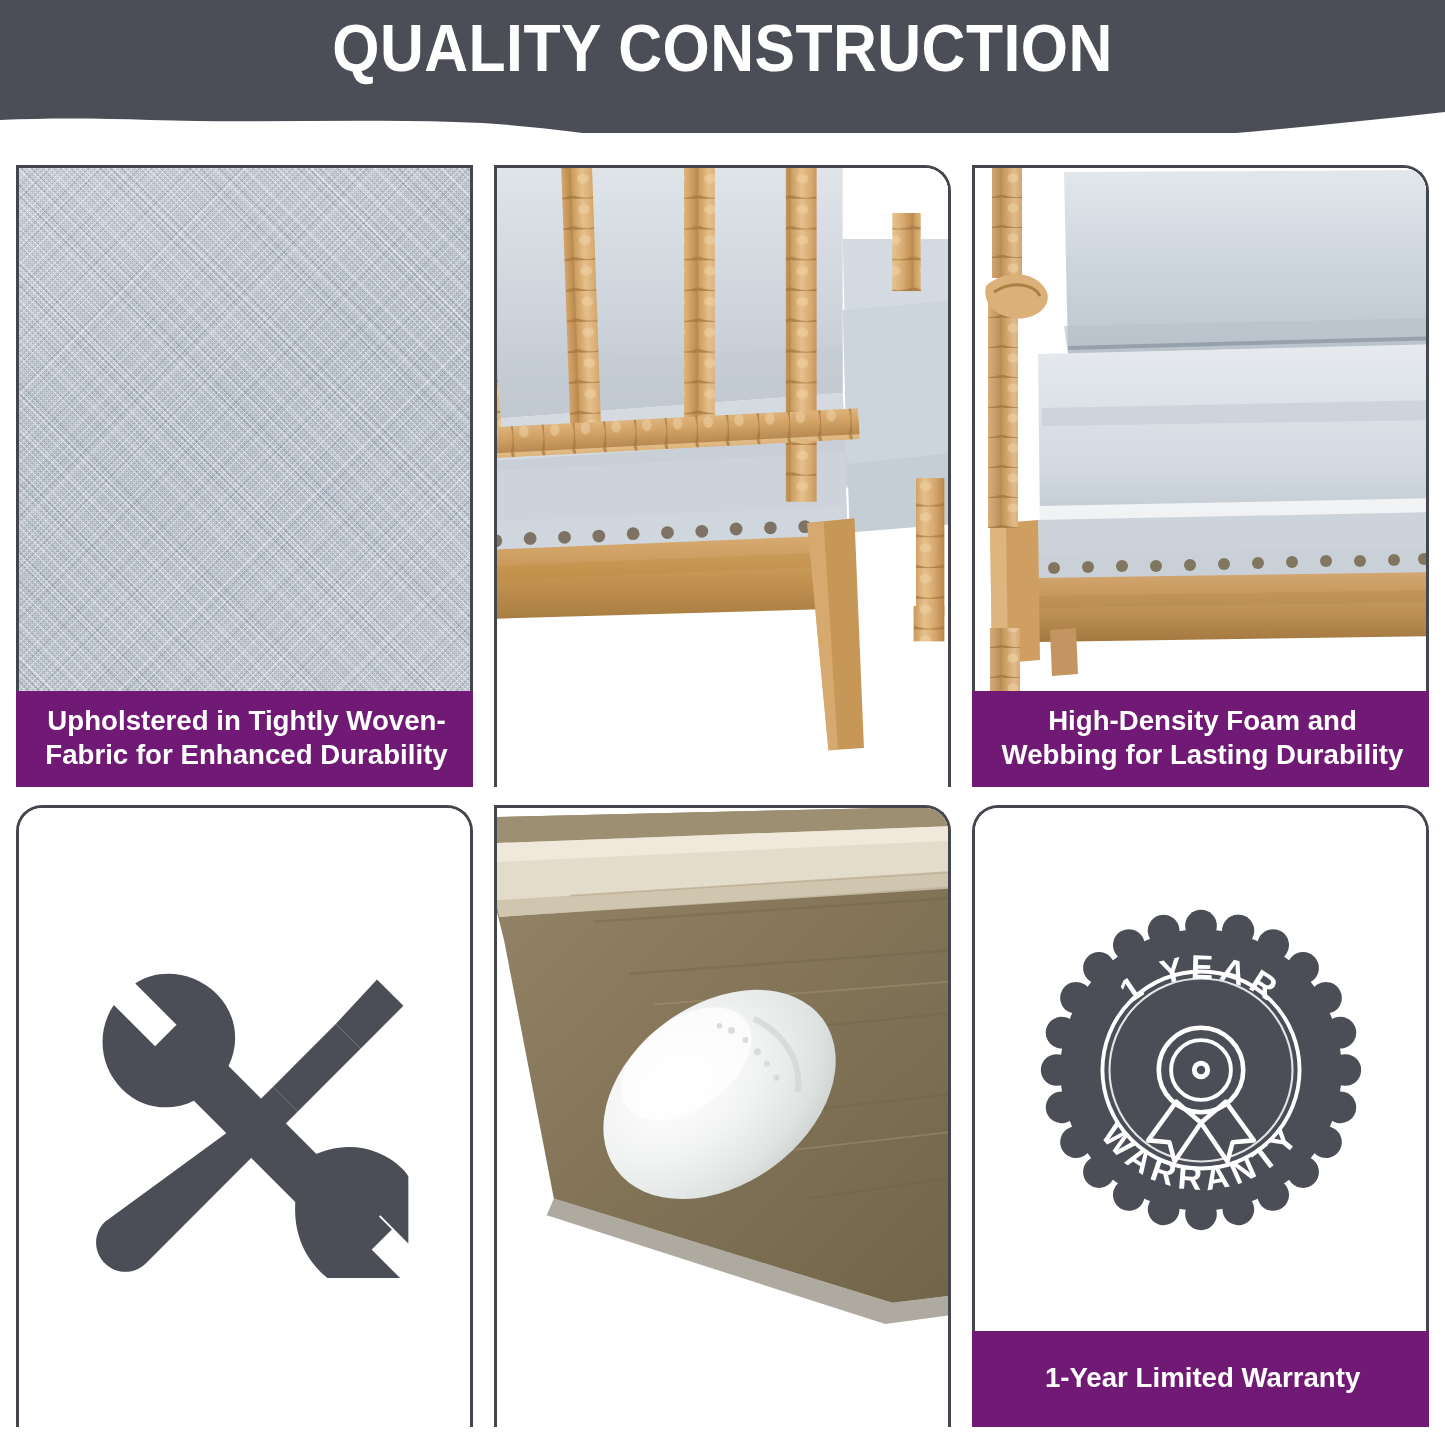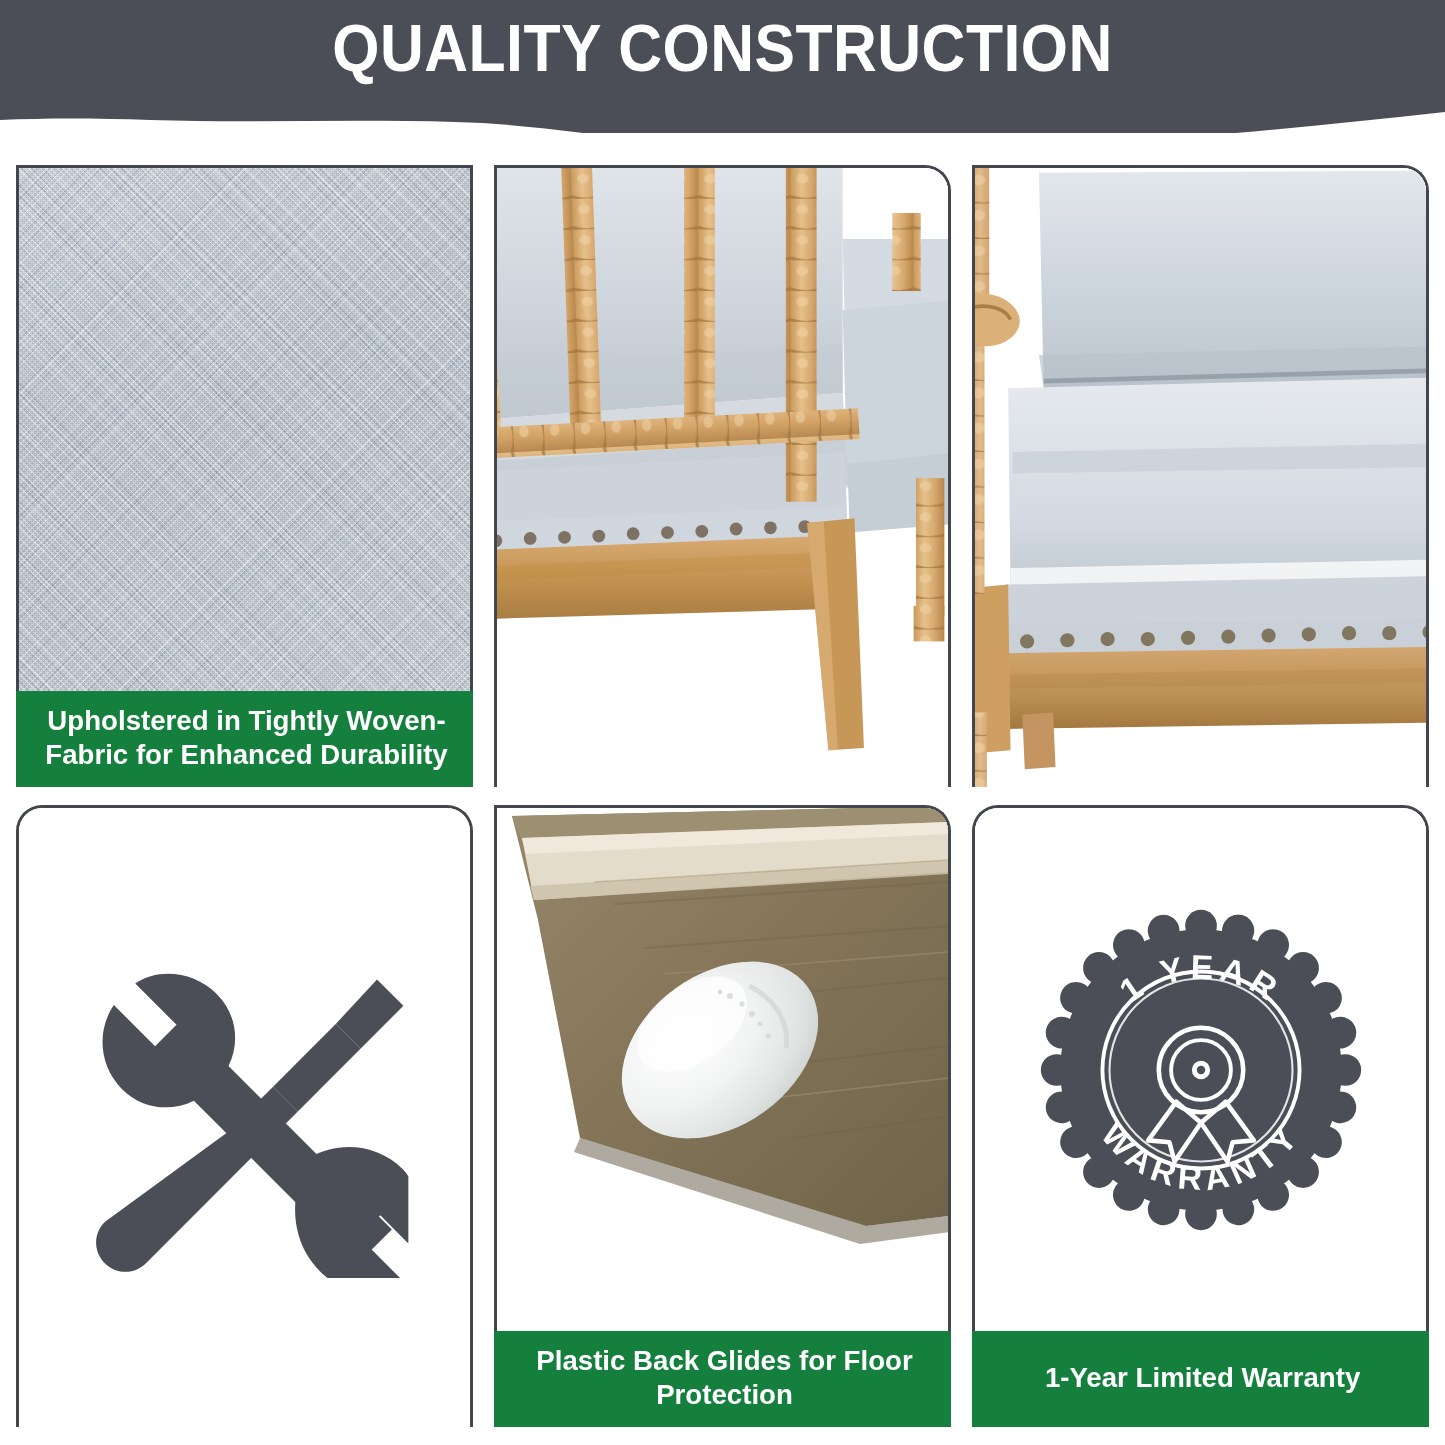--- a/index.html
+++ b/index.html
@@ -56,21 +56,21 @@
     border-top-left-radius:26px;
     border-top-right-radius:26px;
     background:#ffffff;
     overflow:hidden;
   }
   .media.flush { border-radius:0; border:3px solid #44464e; border-bottom:none; }
   .media.tl0 { border-top-left-radius:0; }
 
   .caption {
     flex:0 0 96px;
-    background:#15803d;
+    background:#701a75;
     color:#ffffff;
     display:flex;
     align-items:center;
     justify-content:center;
     text-align:center;
     padding:4px 6px 8px 10px;
     font-size:28.5px;
     font-weight:bold;
     line-height:1.2;
   }
@@ -301,20 +301,23 @@
           <rect x="16" y="128" width="30" height="232" fill="url(#beadVB)"></rect>
           <rect x="18" y="460" width="30" height="70" fill="url(#beadVB)"></rect>
 
           <path d="M14,118 C34,100 64,104 74,122 C82,138 62,154 40,150 C24,147 10,136 14,118 Z" fill="#dcb079"></path>
           <path d="M22,124 C40,112 62,116 68,128" stroke="#a97f45" stroke-width="3" fill="none"></path>
 
           <path d="M78,462 L104,460 L106,506 L80,508 Z" fill="#c49560"></path>
         </svg>
       </div>
     </div>
+    <div class="caption">
+      <span>High-Density Foam and Webbing for Lasting Durability</span>
+    </div>
   </div>
 
   <div class="cell">
     <div class="media">
       <div class="icon-wrap">
         <svg class="tools-svg" viewBox="0 0 200 200">
           <g fill="#4c4e57">
 
             <path d="M33.5,18.5 L58.5,43.5 L45.5,56.5 L20.5,31.5
                      C10,47 11.5,68.5 25.5,82.5
@@ -406,23 +409,20 @@
               <circle cx="248" cy="196" r="2.6"></circle>
             <circle cx="258" cy="206" r="3"></circle>
               <circle cx="266" cy="216" r="2.4"></circle>
             <circle cx="226" cy="184" r="2.4"></circle>
               <circle cx="274" cy="228" r="2.6"></circle>
           </g>
 
           <path d="M86,330 L372,418 L455,408 L455,424 L366,436 L80,344 Z" fill="#5f5540" opacity=".5"></path>
         </svg>
       </div>
-    </div>
-    <div class="caption">
-      <span>Plastic Back Glides for Floor Protection</span>
     </div>
   </div>
 
   <div class="cell">
     <div class="media">
       <div class="icon-wrap">
         <svg class="seal-svg" viewBox="0 0 200 200">
           <defs>
             <path id="arcTop" d="M 38,110 A 62,62 0 0 1 162,110"></path>
             <path id="arcBot" d="M 32,100 A 68,68 0 0 0 168,100"></path>

